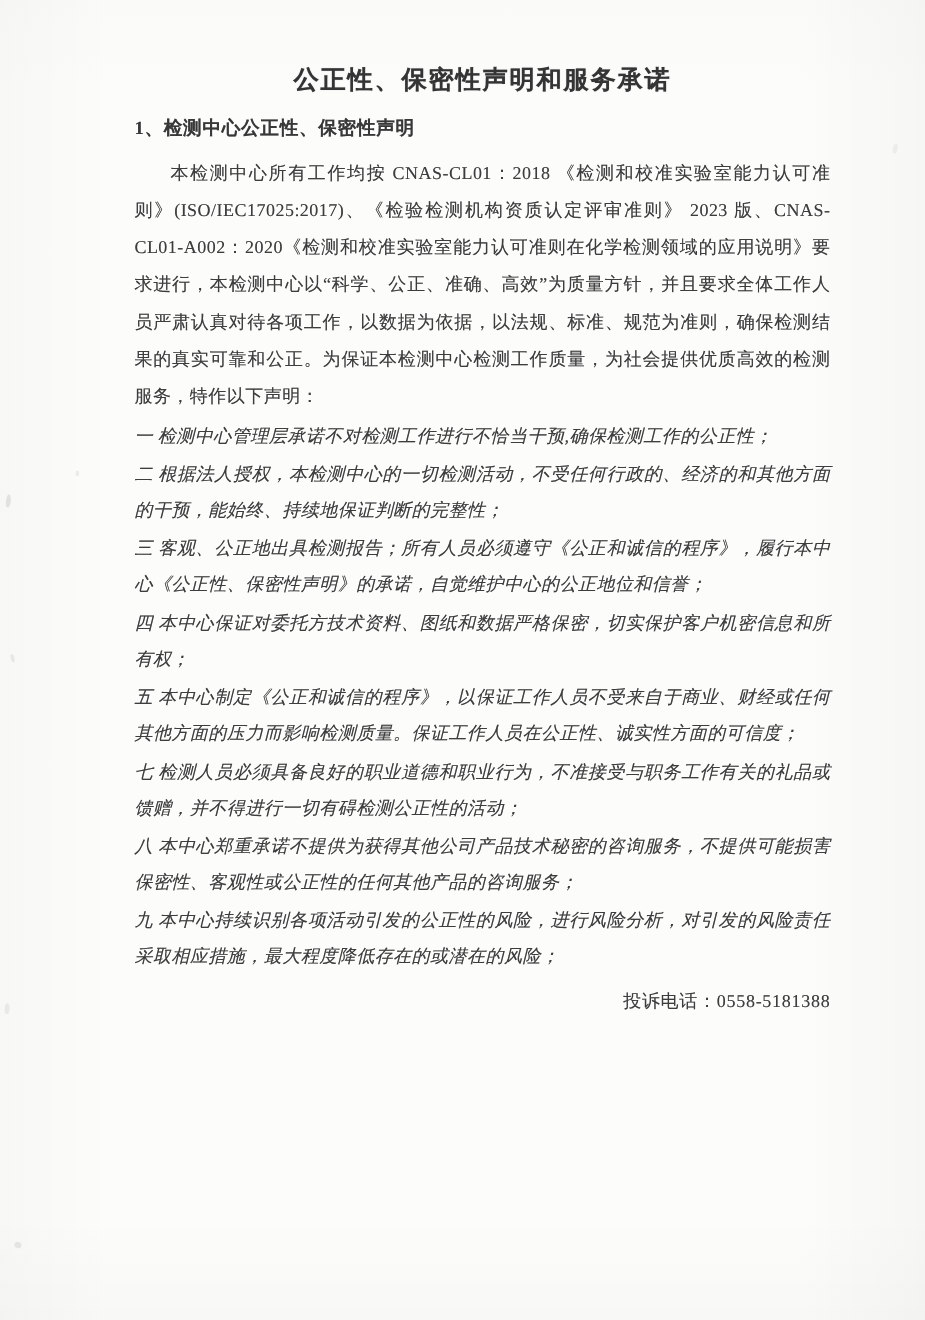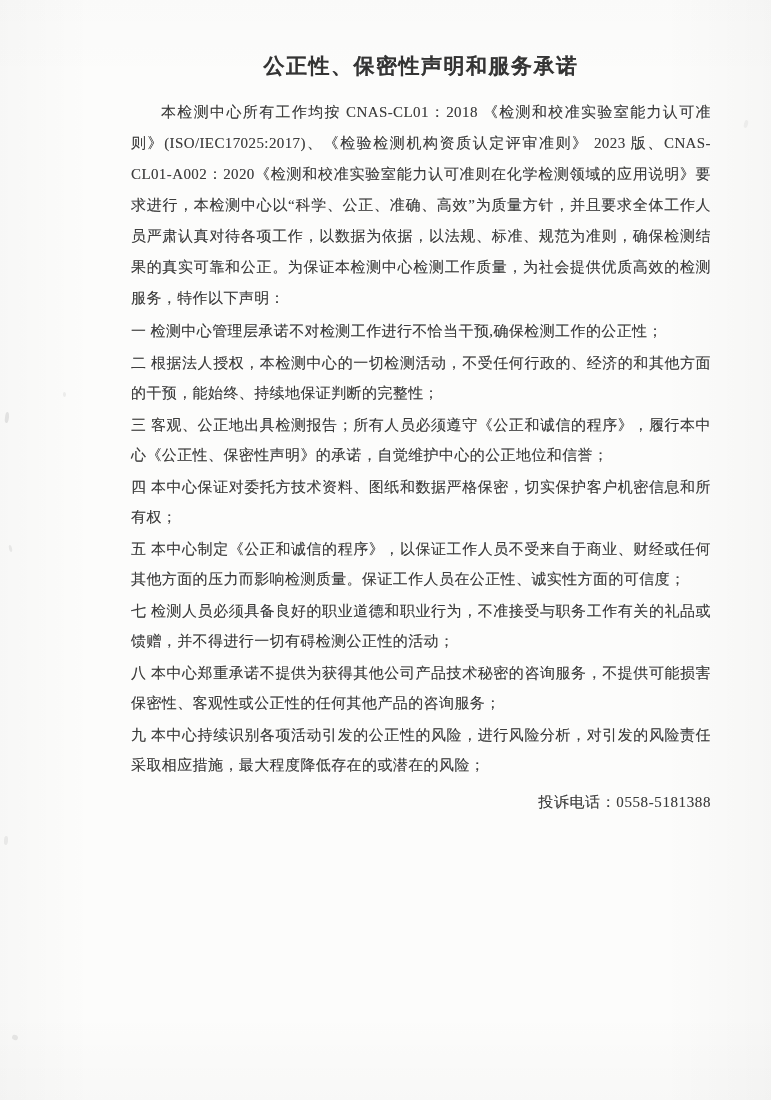--- a/index.html
+++ b/index.html
@@ -15,21 +15,21 @@
     overflow: hidden;
     background:
       linear-gradient(90deg, rgba(0,0,0,0.018) 0%, rgba(0,0,0,0) 12%, rgba(0,0,0,0) 86%, rgba(0,0,0,0.022) 100%),
       linear-gradient(180deg, rgba(0,0,0,0.008) 0%, rgba(0,0,0,0) 8%, rgba(0,0,0,0) 92%, rgba(0,0,0,0.015) 100%),
       #fcfcfb;
     font-family: "Liberation Serif", "DejaVu Serif", serif;
     color: #3d3d3d;
   }
   .content {
     position: absolute;
-    left: 131px;
+    left: 112px;
     top: 52px;
     width: 580px;
   }
   .doc-title {
     margin: 0 0 17px 0;
     text-align: center;
     font-size: 21px;
     font-weight: bold;
     letter-spacing: 1.5px;
     color: #343434;
@@ -54,20 +54,21 @@
     text-shadow: 0 0 0.5px rgba(61,61,61,0.45);
   }
   .declaration-item {
     margin: 0 0 2px 0;
     font-size: 15px;
     line-height: 30px;
     letter-spacing: 0.4px;
     text-align: justify;
     text-justify: inter-character;
     text-shadow: 0 0 0.5px rgba(61,61,61,0.45);
+    font-style: italic;
   }
   .phone-line {
     margin: 7px 0 0 0;
     font-size: 15px;
     line-height: 30px;
     letter-spacing: 0.6px;
     text-align: right;
     text-shadow: 0 0 0.5px rgba(61,61,61,0.45);
   }
   
@@ -82,20 +83,21 @@
   .sp4 { left: 12px; top: 1035px; width: 6px;  height: 5px;  transform: rotate(20deg); background: rgba(40,40,40,0.09); }
   .sp5 { left: 63px; top: 392px;  width: 3px;  height: 5px;  background: rgba(40,40,40,0.07); }
   .sp6 { left: 744px; top: 120px; width: 4px;  height: 8px;  transform: rotate(14deg); background: rgba(40,40,40,0.05); }
 </style>
 </head>
 <body>
 
 <div class="page">
   <div class="content">
     <h1 class="doc-title">公正性、保密性声明和服务承诺</h1>
+    <h2 class="section-heading">1、检测中心公正性、保密性声明</h2>
     <p class="intro-paragraph">本检测中心所有工作均按 CNAS-CL01：2018 《检测和校准实验室能力认可准则》(ISO/IEC17025:2017)、《检验检测机构资质认定评审准则》 2023 版、CNAS-CL01-A002：2020《检测和校准实验室能力认可准则在化学检测领域的应用说明》要求进行，本检测中心以“科学、公正、准确、高效”为质量方针，并且要求全体工作人员严肃认真对待各项工作，以数据为依据，以法规、标准、规范为准则，确保检测结果的真实可靠和公正。为保证本检测中心检测工作质量，为社会提供优质高效的检测服务，特作以下声明：</p>
     <p class="declaration-item">一 检测中心管理层承诺不对检测工作进行不恰当干预,确保检测工作的公正性；</p>
     <p class="declaration-item">二 根据法人授权，本检测中心的一切检测活动，不受任何行政的、经济的和其他方面的干预，能始终、持续地保证判断的完整性；</p>
     <p class="declaration-item">三 客观、公正地出具检测报告；所有人员必须遵守《公正和诚信的程序》，履行本中心《公正性、保密性声明》的承诺，自觉维护中心的公正地位和信誉；</p>
     <p class="declaration-item">四 本中心保证对委托方技术资料、图纸和数据严格保密，切实保护客户机密信息和所有权；</p>
     <p class="declaration-item">五 本中心制定《公正和诚信的程序》，以保证工作人员不受来自于商业、财经或任何其他方面的压力而影响检测质量。保证工作人员在公正性、诚实性方面的可信度；</p>
     <p class="declaration-item">七 检测人员必须具备良好的职业道德和职业行为，不准接受与职务工作有关的礼品或馈赠，并不得进行一切有碍检测公正性的活动；</p>
     <p class="declaration-item">八 本中心郑重承诺不提供为获得其他公司产品技术秘密的咨询服务，不提供可能损害保密性、客观性或公正性的任何其他产品的咨询服务；</p>
     <p class="declaration-item">九 本中心持续识别各项活动引发的公正性的风险，进行风险分析，对引发的风险责任采取相应措施，最大程度降低存在的或潜在的风险；</p>
     <p class="phone-line">投诉电话：0558-5181388</p>

